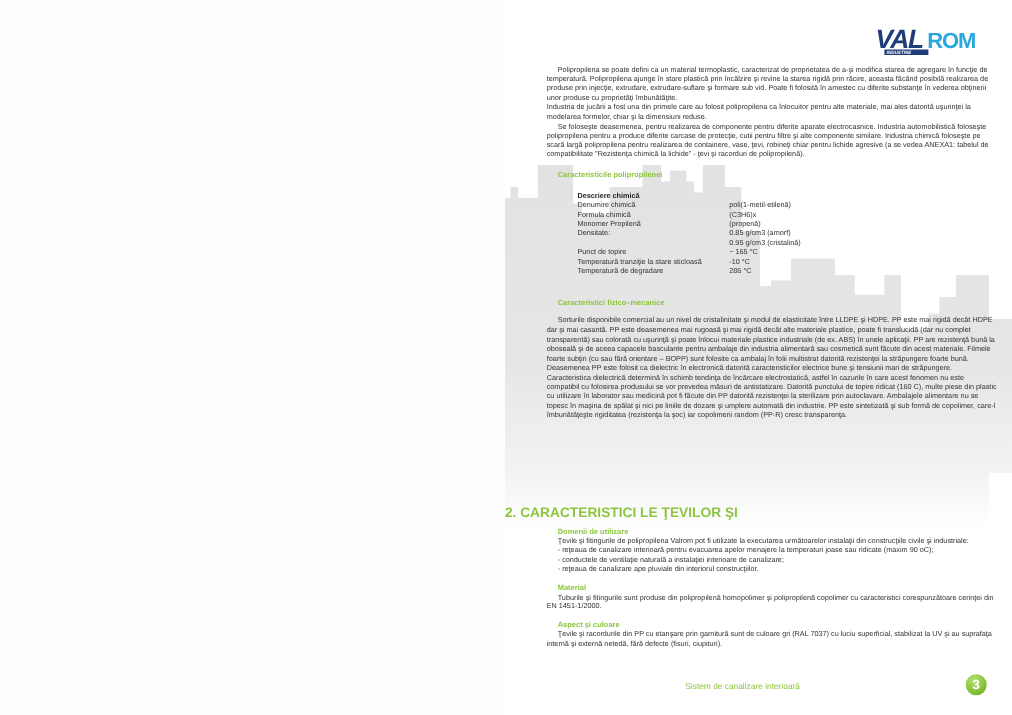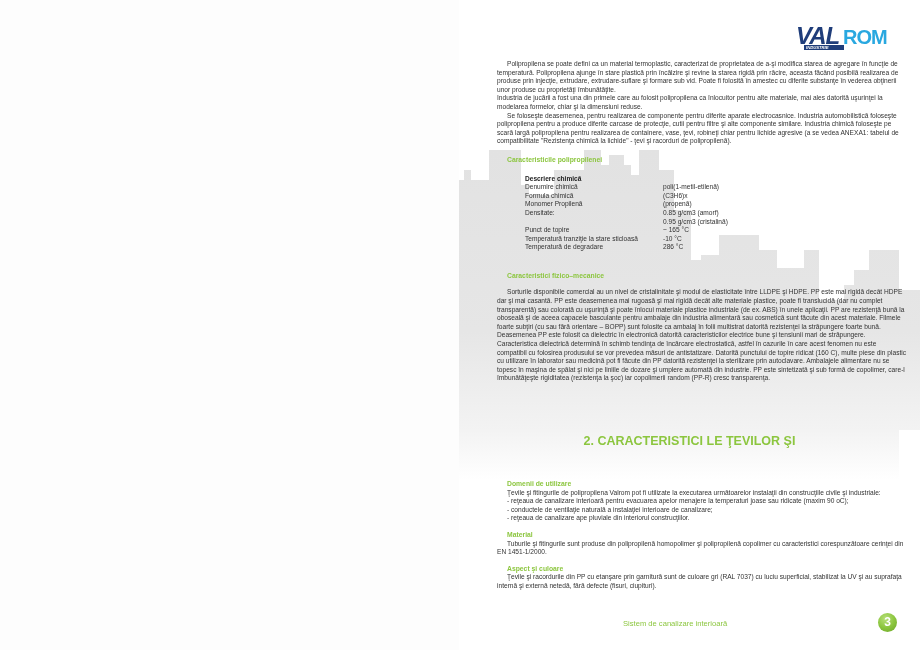--- a/index.html
+++ b/index.html
@@ -17,21 +17,21 @@
     .content { position: absolute; left: 38px; top: 60px; width: 410px; font-size: 6.6px; line-height: 8.6px; }
     p { margin: 0; }
     .indent { text-indent: 10px; }
     .section-h { color: #8cc63f; font-weight: bold; font-size: 6.8px; margin: 10px 0 0 10px; }
     .table { margin: 10px 0 0 28px; }
     .row { display: flex; }
     .row .k { width: 138px; }
     .row .v { flex: 1; }
     .table-title { font-weight: bold; color: #222; }
     .big-title {
-      position: absolute; left: 0; width: 461px; top: 434px; text-align: center;
+      position: absolute; left: 0; width: 461px; top: 459px; text-align: left;
       color: #8cc63f; font-weight: bold; font-size: 12.5px; line-height: 15px;
     }
     .lower { position: absolute; left: 38px; top: 480px; width: 410px; font-size: 6.6px; line-height: 8.6px; }
     .lower .sub-h { color: #8cc63f; font-weight: bold; margin-left: 10px; font-size: 6.8px; }
     .bullet { padding-left: 10px; }
     .footer-text { position: absolute; left: 164px; top: 619px; color: #8cc63f; font-weight: normal; font-size: 7.6px; }
     .page-badge {
       position: absolute; left: 419px; top: 613px; width: 19px; height: 19px; border-radius: 50%;
       background: radial-gradient(circle at 40% 30%, #b8e07a 0%, #8cc63f 50%, #6aa428 100%);
       color: #fff; font-weight: bold; font-size: 12px; line-height: 19px; text-align: center;

